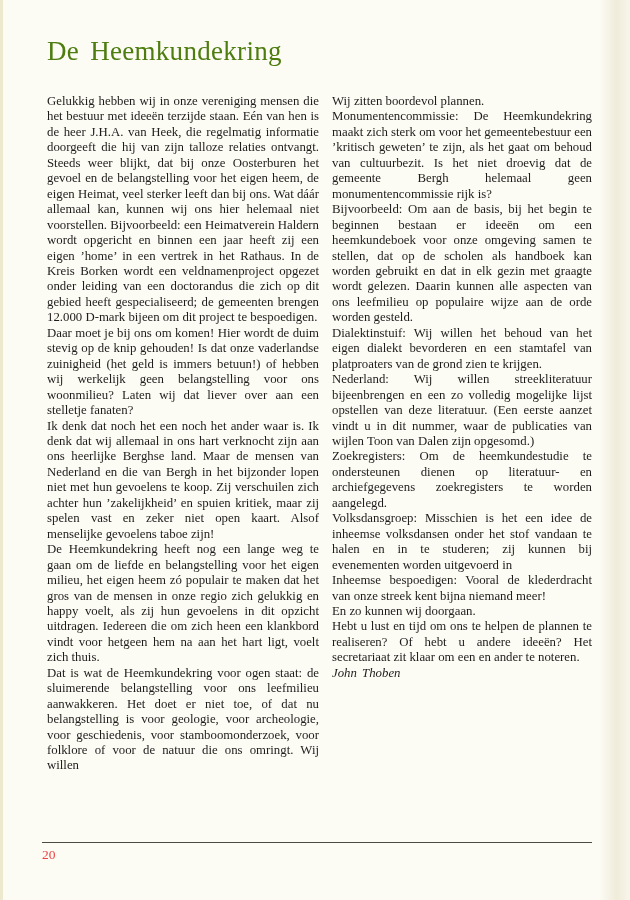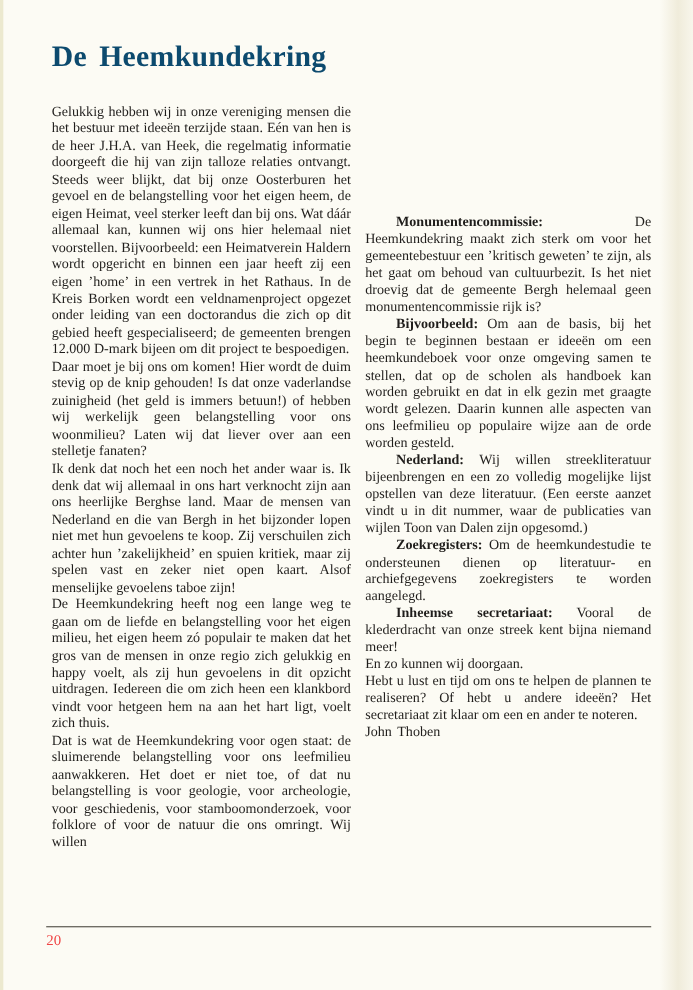--- a/index.html
+++ b/index.html
@@ -31,54 +31,54 @@
       rgba(211, 201, 160, 0) 0%,
       rgba(211, 201, 160, 0.30) 55%,
       rgba(211, 201, 160, 0.10) 100%);
   }
   .title {
     position: absolute;
     left: 47px;
     top: 36px;
     margin: 0;
     font-size: 27px;
-    font-weight: bold;
+    font-weight: normal;
     letter-spacing: 0.3px;
     word-spacing: 4px;
-    color: #0c4a6e;
+    color: #4d7c0f;
   }
   .columns {
     position: absolute;
     left: 47px;
     top: 94px;
     width: 545px;
     display: flex;
     gap: 13px;
-    align-items: center;
+    align-items: flex-start;
   }
   .col {
     font-size: 12.8px;
     line-height: 15.45px;
   }
   .col-left  { width: 272px; }
   .col-right { width: 260px; }
   .col p {
     margin: 0;
     text-align: justify;
     text-justify: inter-word;
   }
   .col p strong {
-    font-weight: bold;
-    margin-left: 28px;
+    font-weight: normal;
   }
   .signature {
     text-align: right;
     margin-top: 27px;
     padding-right: 3px;
     word-spacing: 2px;
+    font-style: italic;
   }
   .footer-rule {
     position: absolute;
     left: 42px;
     top: 842px;
     width: 550px;
     height: 0;
     border-top: 1.2px solid #4d4a42;
   }
   .page-number {
@@ -100,25 +100,28 @@
 
   <div class="columns">
     <div class="col col-left">
         <p>Gelukkig hebben wij in onze vereniging mensen die het bestuur met ideeën terzijde staan. Eén van hen is de heer J.H.A. van Heek, die regelmatig informatie doorgeeft die hij van zijn talloze relaties ontvangt. Steeds weer blijkt, dat bij onze Oosterburen het gevoel en de belangstelling voor het eigen heem, de eigen Heimat, veel sterker leeft dan bij ons. Wat dáár allemaal kan, kunnen wij ons hier helemaal niet voorstellen. Bijvoorbeeld: een Heimatverein Haldern wordt opgericht en binnen een jaar heeft zij een eigen ’home’ in een vertrek in het Rathaus. In de Kreis Borken wordt een veldnamenproject opgezet onder leiding van een doctorandus die zich op dit gebied heeft gespecialiseerd; de gemeenten brengen 12.000 D-mark bijeen om dit project te bespoedigen.</p>
         <p>Daar moet je bij ons om komen! Hier wordt de duim stevig op de knip gehouden! Is dat onze vaderlandse zuinigheid (het geld is immers betuun!) of hebben wij werkelijk geen belangstelling voor ons woonmilieu? Laten wij dat liever over aan een stelletje fanaten?</p>
         <p>Ik denk dat noch het een noch het ander waar is. Ik denk dat wij allemaal in ons hart verknocht zijn aan ons heerlijke Berghse land. Maar de mensen van Nederland en die van Bergh in het bijzonder lopen niet met hun gevoelens te koop. Zij verschuilen zich achter hun ’zakelijkheid’ en spuien kritiek, maar zij spelen vast en zeker niet open kaart. Alsof menselijke gevoelens taboe zijn!</p>
         <p>De Heemkundekring heeft nog een lange weg te gaan om de liefde en belangstelling voor het eigen milieu, het eigen heem zó populair te maken dat het gros van de mensen in onze regio zich gelukkig en happy voelt, als zij hun gevoelens in dit opzicht uitdragen. Iedereen die om zich heen een klankbord vindt voor hetgeen hem na aan het hart ligt, voelt zich thuis.</p>
         <p>Dat is wat de Heemkundekring voor ogen staat: de sluimerende belangstelling voor ons leefmilieu aanwakkeren. Het doet er niet toe, of dat nu belangstelling is voor geologie, voor archeologie, voor geschiedenis, voor stamboomonderzoek, voor folklore of voor de natuur die ons omringt. Wij willen</p>
       </div>
     <div class="col col-right">
+        <p>Wij zitten boordevol plannen.</p>
         <p><strong>Monumentencommissie:</strong> De Heemkundekring maakt zich sterk om voor het gemeentebestuur een ’kritisch geweten’ te zijn, als het gaat om behoud van cultuurbezit. Is het niet droevig dat de gemeente Bergh helemaal geen monumentencommissie rijk is?</p>
         <p><strong>Bijvoorbeeld:</strong> Om aan de basis, bij het begin te beginnen bestaan er ideeën om een heemkundeboek voor onze omgeving samen te stellen, dat op de scholen als handboek kan worden gebruikt en dat in elk gezin met graagte wordt gelezen. Daarin kunnen alle aspecten van ons leefmilieu op populaire wijze aan de orde worden gesteld.</p>
+        <p><strong>Dialektinstuif:</strong> Wij willen het behoud van het eigen dialekt bevorderen en een stamtafel van platproaters van de grond zien te krijgen.</p>
         <p><strong>Nederland:</strong> Wij willen streekliteratuur bijeenbrengen en een zo volledig mogelijke lijst opstellen van deze literatuur. (Een eerste aanzet vindt u in dit nummer, waar de publicaties van wijlen Toon van Dalen zijn opgesomd.)</p>
         <p><strong>Zoekregisters:</strong> Om de heemkundestudie te ondersteunen dienen op literatuur- en archiefgegevens zoekregisters te worden aangelegd.</p>
-        <p><strong>Inheemse secretariaat:</strong> Vooral de klederdracht van onze streek kent bijna niemand meer!</p>
+        <p><strong>Volksdansgroep:</strong> Misschien is het een idee de inheemse volksdansen onder het stof vandaan te halen en in te studeren; zij kunnen bij evenementen worden uitgevoerd in</p>
+        <p><strong>Inheemse bespoedigen:</strong> Vooral de klederdracht van onze streek kent bijna niemand meer!</p>
         <p>En zo kunnen wij doorgaan.</p>
         <p>Hebt u lust en tijd om ons te helpen de plannen te realiseren? Of hebt u andere ideeën? Het secretariaat zit klaar om een en ander te noteren.</p>
         <p class="signature">John Thoben</p>
     </div>
   </div>
 
   <div class="footer-rule"></div>
   <div class="page-number">20</div>
 </div>
 

